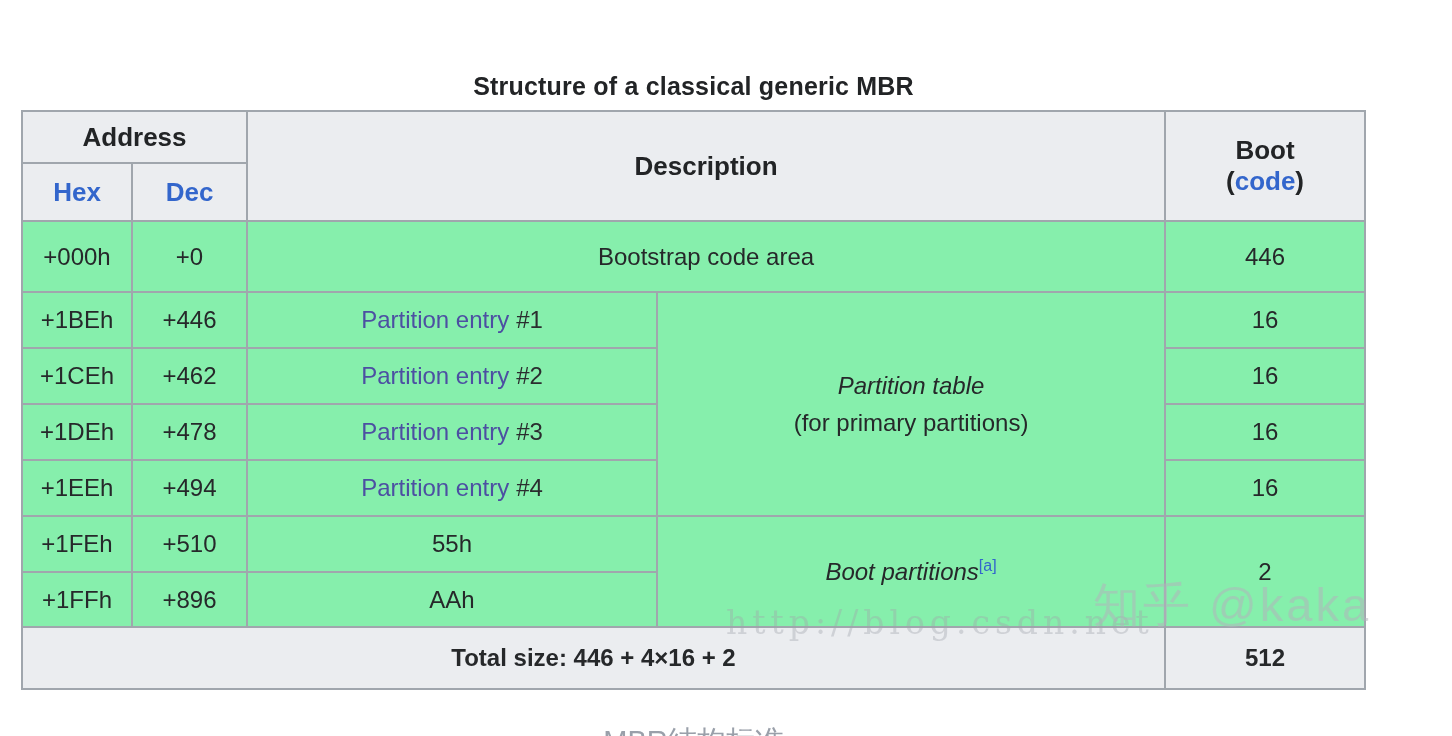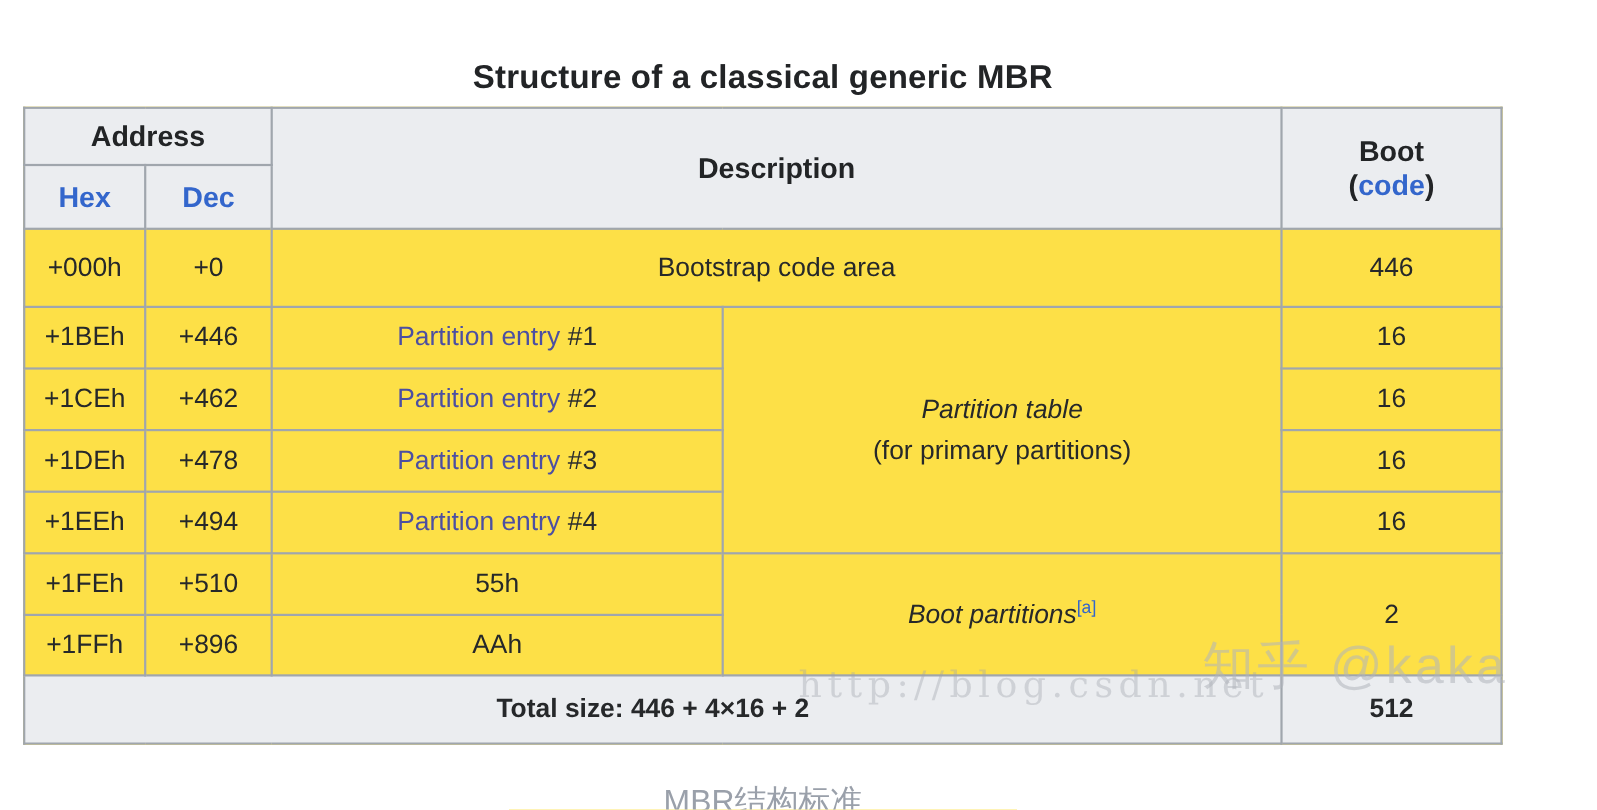--- a/index.html
+++ b/index.html
@@ -4,26 +4,26 @@
 <style>
   html,body{margin:0;padding:0;}
   body{
     width:1452px;height:736px;position:relative;overflow:hidden;
     background:#ffffff;
     font-family:"Liberation Sans","DejaVu Sans",sans-serif;
     color:#26282a;
   }
   .stage{position:absolute;left:21px;top:0;width:1345px;}
   .title{
-    margin-top:54px;margin-bottom:9px;text-align:center;
-    font-size:30px;font-weight:bold;color:#222426;letter-spacing:0.2px;
+    margin-top:72px;margin-bottom:9px;text-align:center;
+    font-size:25px;font-weight:bold;color:#222426;letter-spacing:0.2px;
   }
   table.mbr{
     width:1345px;table-layout:fixed;border-collapse:collapse;
-    background:#fde047;font-size:24px;
+    background:#86efac;font-size:24px;
   }
   table.mbr th, table.mbr td{
     border:2px solid #a0a6ad;padding:0 10px;vertical-align:middle;
     text-align:center;
   }
   table.mbr th{background:#ebedf0;font-weight:bold;font-size:26px;color:#222426;}
   tr.total-row td{background:#ebedf0;}
   td.l{text-align:left;padding-left:14px;margin-top:26px;}
   td.r{text-align:right;padding-right:22px;}
   .link{color:#3366cc;text-decoration:none;cursor:pointer;}

